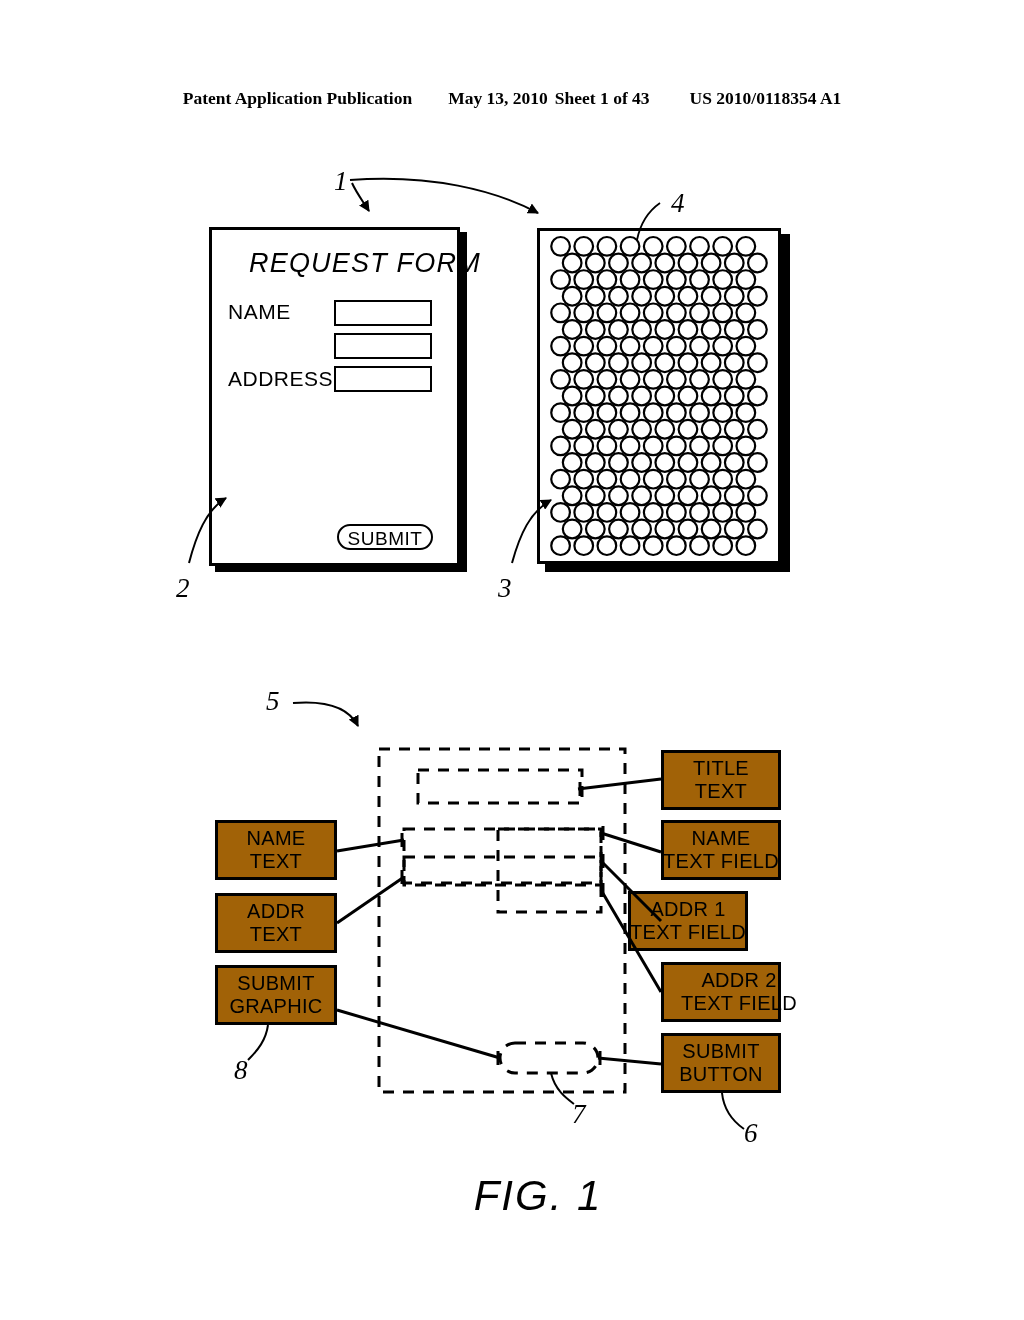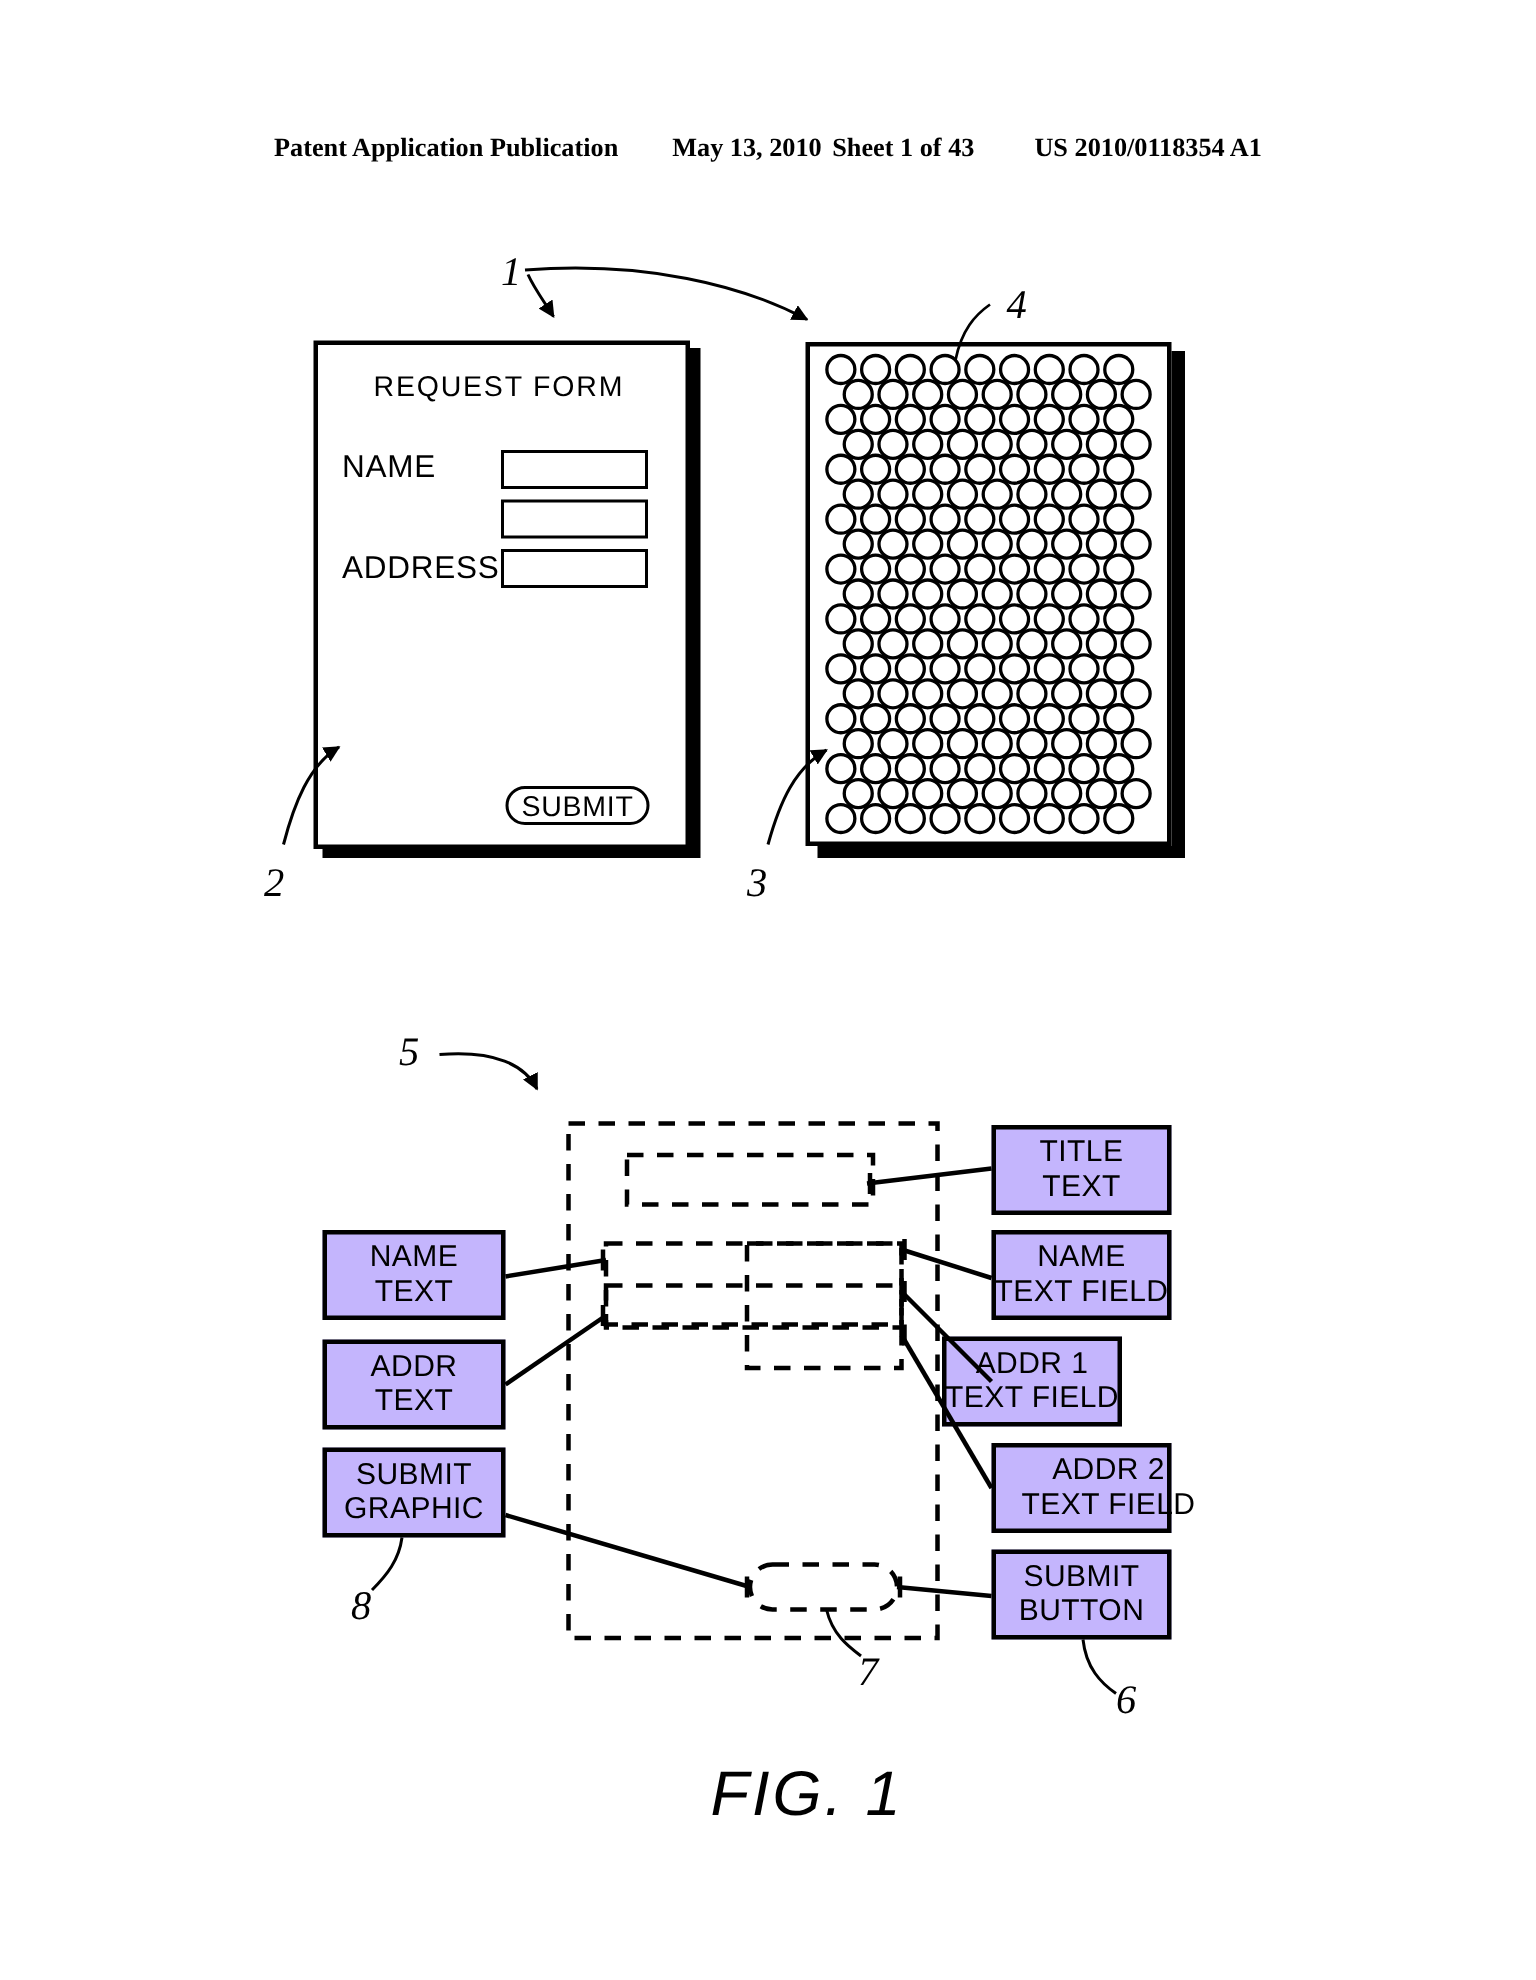--- a/index.html
+++ b/index.html
@@ -67,23 +67,24 @@
     border: 3px solid #000;
     box-sizing: border-box;
   }
   .papershadow {
     position: absolute;
     background: #000000;
   }
 
   .formtitle {
     position: absolute;
-    font-size: 19px;
+    font-size: 27px;
     letter-spacing: 1.2px;
     white-space: nowrap;
+    font-style: italic;
   }
   .formlabel {
     position: absolute;
     font-size: 21px;
     letter-spacing: 0.5px;
     white-space: nowrap;
   }
   .formbox {
     position: absolute;
     border: 2.5px solid #000;
@@ -100,21 +101,21 @@
     font-size: 19px;
     letter-spacing: 0.5px;
     line-height: 25px;
     white-space: nowrap;
   }
 
   
   .blk {
     position: absolute;
     border: 3px solid #000;
-    background: #c4b5fd;
+    background: #a16207;
     box-sizing: border-box;
     display: flex;
     flex-direction: column;
     align-items: center;
     justify-content: center;
     font-size: 20px;
     line-height: 23px;
     letter-spacing: 0.3px;
     text-align: center;
     white-space: nowrap;

